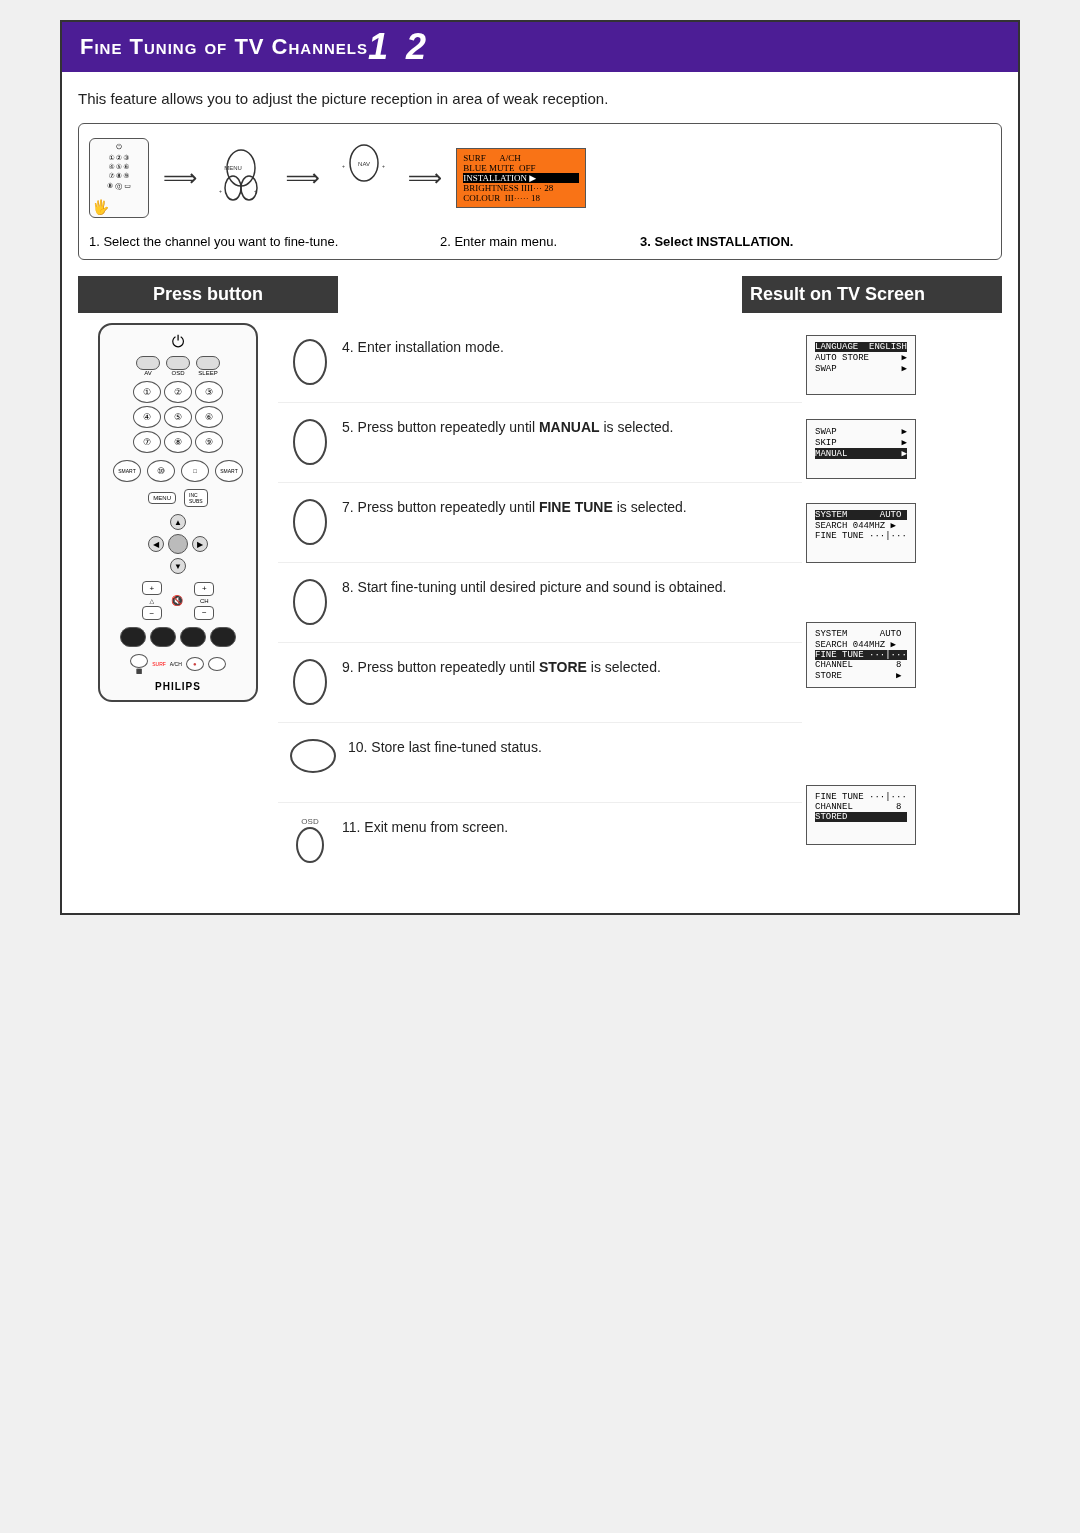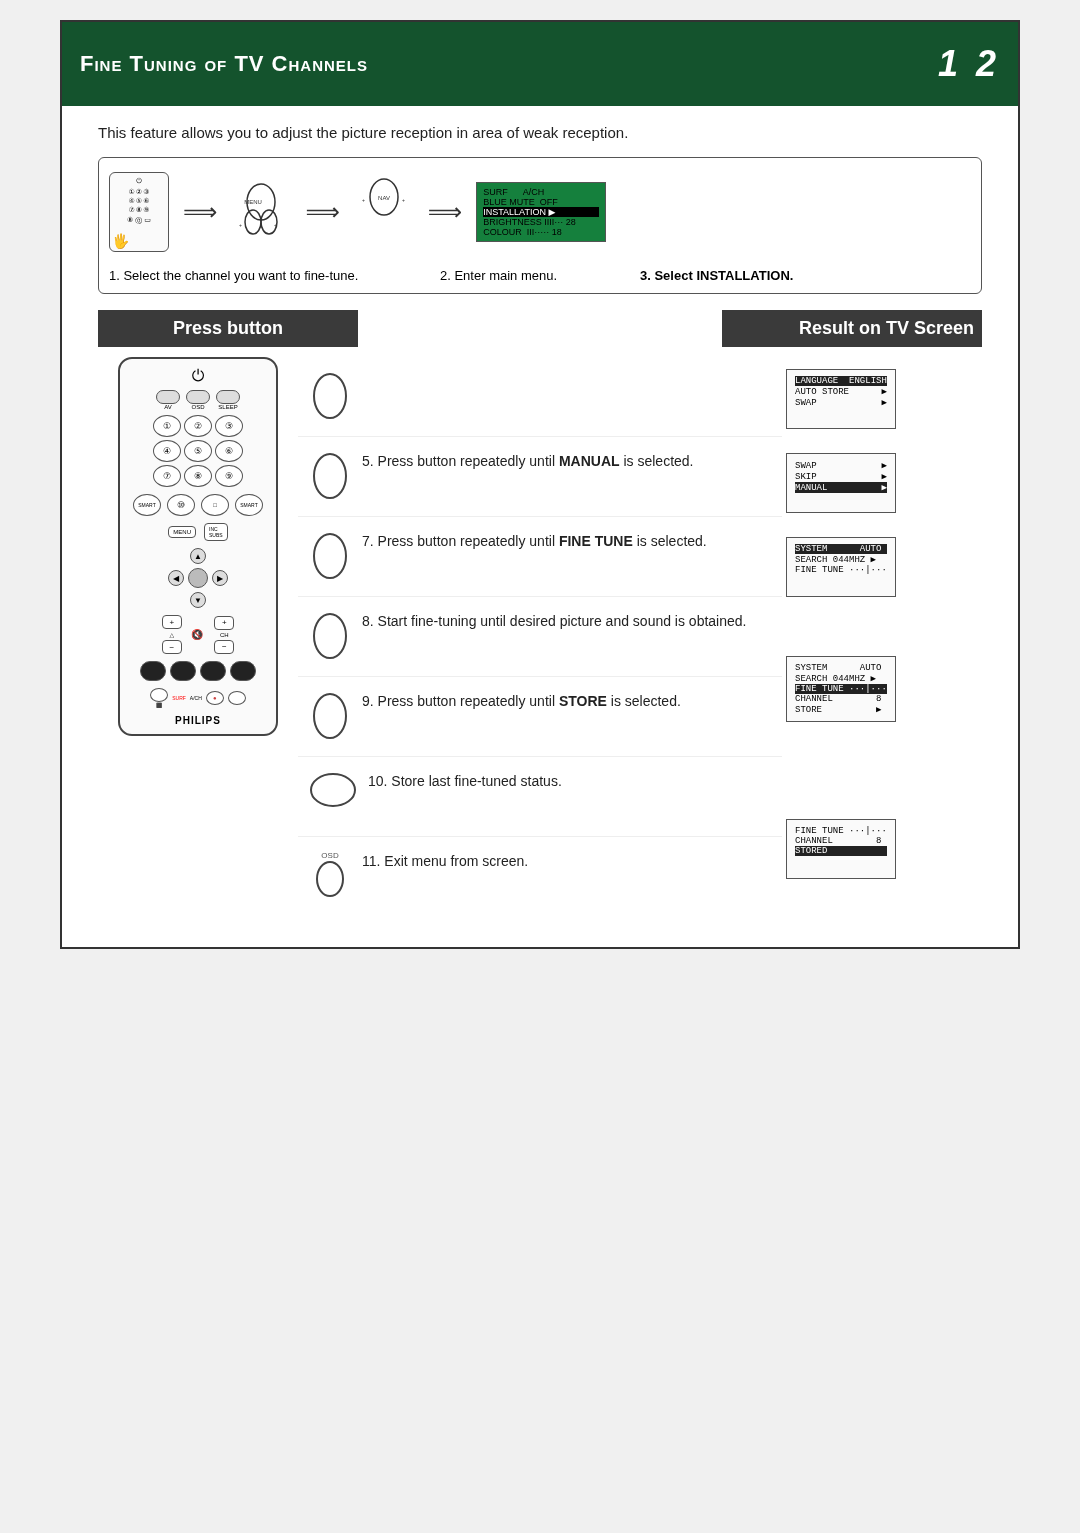--- a/index.html
+++ b/index.html
@@ -13,42 +13,42 @@
       padding: 20px;
     }
     .page {
       width: 960px;
       background: #fff;
       border: 2px solid #333;
       padding: 0;
       position: relative;
     }
     .header {
-      background: #14532d;
+      background: #4c1d95;
       color: #fff;
-      padding: 21px 18px;
-      display: flex;
-      justify-content: space-between;
+      padding: 4px 18px;
+      display: flex;
+      justify-content: flex-start;
       align-items: center;
     }
     .header-title {
       font-size: 22px;
       font-weight: bold;
       letter-spacing: 1px;
       font-variant: small-caps;
     }
     .header-num {
       font-size: 36px;
       font-weight: bold;
       font-style: italic;
       color: #fff;
       letter-spacing: 4px;
     }
     .content {
-      padding: 18px 36px;
+      padding: 18px 16px;
     }
     .intro-text {
       font-size: 15px;
       margin-bottom: 16px;
       color: #222;
     }
     .top-diagram {
       border: 1.5px solid #555;
       border-radius: 6px;
       padding: 14px 10px 10px 10px;
@@ -90,24 +90,24 @@
       margin-top: 2px;
     }
     .arrow-right {
       font-size: 24px;
       color: #333;
       margin: 0 4px;
     }
     .menu-screen {
       border: 1.5px solid #555;
       width: 130px;
-      font-family: Liberation Sans, sans-serif;
+      font-family: Liberation Serif, serif;
       font-size: 9px;
       padding: 4px 6px;
-      background: #15803d;
+      background: #f97316;
     }
     .menu-screen .highlighted {
       background: #000;
       color: #fff;
     }
     .captions-row {
       display: flex;
       gap: 0;
       font-size: 13px;
       margin-top: 6px;
@@ -127,21 +127,21 @@
       text-align: center;
       font-size: 18px;
       font-weight: bold;
       padding: 8px;
     }
     .col-spacer { flex: 1; }
     .col-result {
       flex: 0 0 260px;
       background: #3a3a3a;
       color: #fff;
-      text-align: right;
+      text-align: left;
       font-size: 18px;
       font-weight: bold;
       padding: 8px;
     }
     .steps-area {
       display: flex;
       gap: 0;
     }
     .left-col {
       flex: 0 0 200px;
@@ -533,20 +533,23 @@
       </div>
 
       <div class="middle-col">
 
         <div class="step-row">
           <div class="step-icon">
             <svg width="38" height="50" viewBox="0 0 38 50">
               <ellipse cx="19" cy="25" rx="16" ry="22" fill="none" stroke="#444" stroke-width="2"></ellipse>
             </svg>
           </div>
+          <div class="step-text">
+            <span class="step-num">4.&nbsp;</span>Enter installation mode.
+          </div>
         </div>
 
         <div class="step-row">
           <div class="step-icon">
             <svg width="38" height="50" viewBox="0 0 38 50">
               <ellipse cx="19" cy="25" rx="16" ry="22" fill="none" stroke="#444" stroke-width="2"></ellipse>
             </svg>
           </div>
           <div class="step-text">
             <span class="step-num">5.&nbsp;</span>Press button repeatedly until <b>MANUAL</b> is selected.

